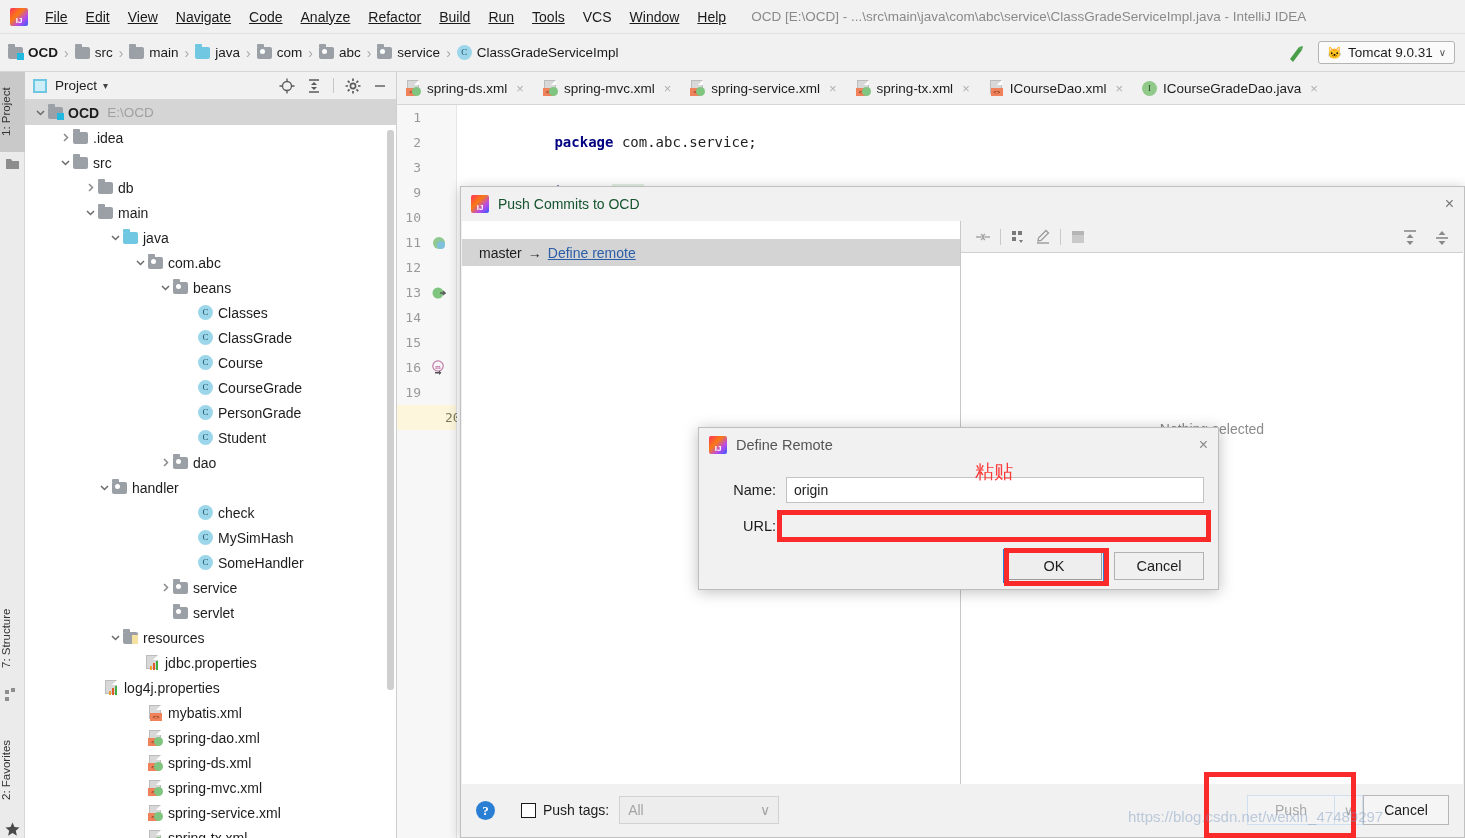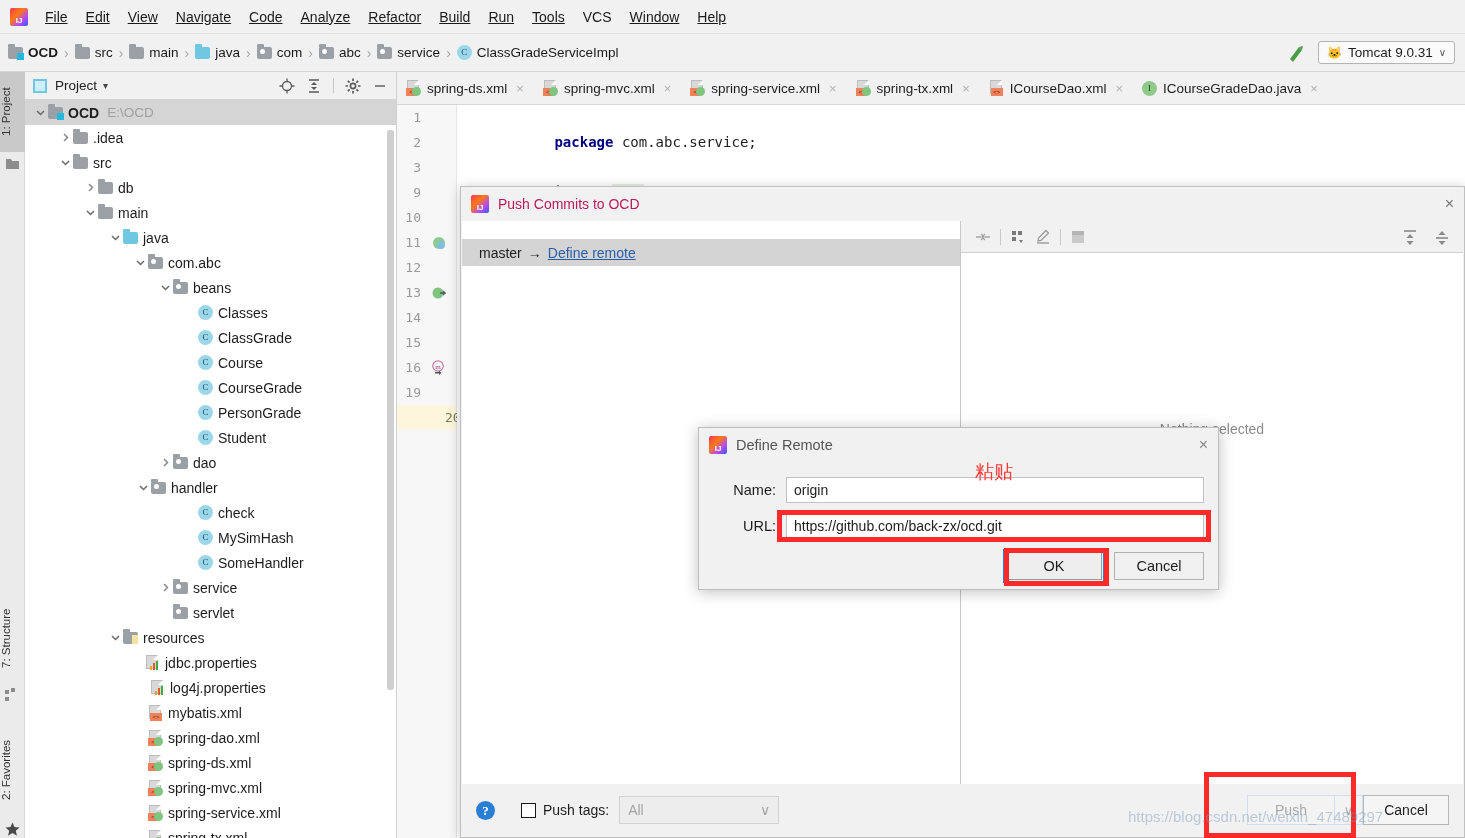--- a/index.html
+++ b/index.html
@@ -201,21 +201,21 @@
   
   .pushdlg {
     position: absolute; left: 460px; top: 186px; width: 1005px; height: 652px;
     background: #f1f1f1; border: 1px solid #c0c0c0;
     box-shadow: 0 2px 12px rgba(0,0,0,0.22);
   }
   .pd-title {
     height: 34px; display: flex; align-items: center; padding: 0 10px;
     background: #f1f1f1;
   }
-  .pd-title .t { font-size: 14px; color: #be185d; margin-left: 9px; }
+  .pd-title .t { font-size: 14px; color: #14532d; margin-left: 9px; }
   .pd-close { margin-left: auto; font-size: 16px; color: #777; }
   .pd-body {
     position: absolute; left: 1px; top: 34px; right: 1px; bottom: 53px;
     background: #ffffff; display: flex;
   }
   .pd-left { width: 499px; background: #fff; border-right: 1px solid #c8c8c8; position: relative; }
   .pd-left-top { height: 18px; background: #fff; }
   .pd-branchrow {
     height: 27px; background: #d4d4d4; display: flex; align-items: center;
     padding-left: 17px; font-size: 14px;
@@ -319,20 +319,21 @@
       <div class="menu-item"><u>Code</u></div>
       <div class="menu-item"><u>Analyze</u></div>
       <div class="menu-item"><u>Refactor</u></div>
       <div class="menu-item"><u>Build</u></div>
       <div class="menu-item"><u>Run</u></div>
       <div class="menu-item"><u>Tools</u></div>
       <div class="menu-item"><span>VCS</span></div>
       <div class="menu-item"><u>Window</u></div>
       <div class="menu-item"><u>Help</u></div>
     </div>
+    <div class="win-title">OCD [E:\OCD] - ...\src\main\java\com\abc\service\ClassGradeServiceImpl.java - IntelliJ IDEA</div>
   </div>
 
   <div class="navbar">
     <div class="crumb bold">
       <span class="folder-ic mod"></span>
       <span class="lbl">OCD</span>
     </div>
     <span class="crumb-sep">›</span>
     <div class="crumb">
       <span class="folder-ic"></span>
@@ -578,21 +579,21 @@
             <span class="tw">
               <svg width="11" height="11" viewBox="0 0 11 11">
                 <path d="M4 2l3.5 3.5L4 9" fill="none" stroke="#8a8a8a" stroke-width="1.5"></path>
               </svg>
             </span>
             <span class="ticon">
               <span class="folder-ic pkg"></span>
             </span>
             <span class="tlabel">dao</span>
           </div>
-          <div class="trow" style="padding-left: 111px;">
+          <div class="trow" style="padding-left: 72px;">
             <span class="tw">
               <svg width="11" height="11" viewBox="0 0 11 11">
                 <path d="M2 4l3.5 3.5L9 4" fill="none" stroke="#6a6a6a" stroke-width="1.5"></path>
               </svg>
             </span>
             <span class="ticon">
               <span class="folder-ic pkg"></span>
             </span>
             <span class="tlabel">handler</span>
           </div>
@@ -655,21 +656,21 @@
                 <span class="doc-base"></span>
                 <span class="bars">
                   <i style="height:4px"></i>
                   <i style="height:7px;background:#e05a2b"></i>
                   <i style="height:9px;background:#3fae3f"></i>
                 </span>
               </span>
             </span>
             <span class="tlabel">jdbc.properties</span>
           </div>
-          <div class="trow" style="padding-left: 110px;">
+          <div class="trow" style="padding-left: 64px;">
             <span class="tw"></span>
             <span class="ticon">
               <span class="f-prop">
                 <span class="doc-base"></span>
                 <span class="bars">
                   <i style="height:4px"></i>
                   <i style="height:7px;background:#e05a2b"></i>
                   <i style="height:9px;background:#3fae3f"></i>
                 </span>
               </span>
@@ -968,21 +969,20 @@
       <span class="ij-logo" style="margin:0;"></span>
       <span class="t">Define Remote</span>
       <span class="rd-close">×</span>
     </div>
     <div class="rd-row" style="margin-top:12px;">
       <span class="rd-lbl">Name:</span>
       <span class="rd-input">origin</span>
     </div>
     <div class="rd-row" style="margin-top:4px;">
       <span class="rd-lbl">URL:</span>
-      <span class="rd-input">https://github.com/back-zx/ocd.git</span>
     </div>
     <div class="rd-buttons">
       <span class="btn-ok">OK</span>
       <span class="btn-cancel">Cancel</span>
     </div>
   </div>
 
   <div class="redbox" style="left:777px; top:510px; width:434px; height:32px;"></div>
   <div class="redbox" style="left:1004px; top:548px; width:105px; height:38px;"></div>
   <div class="redbox" style="left:1204px; top:772px; width:152px; height:66px;"></div>

